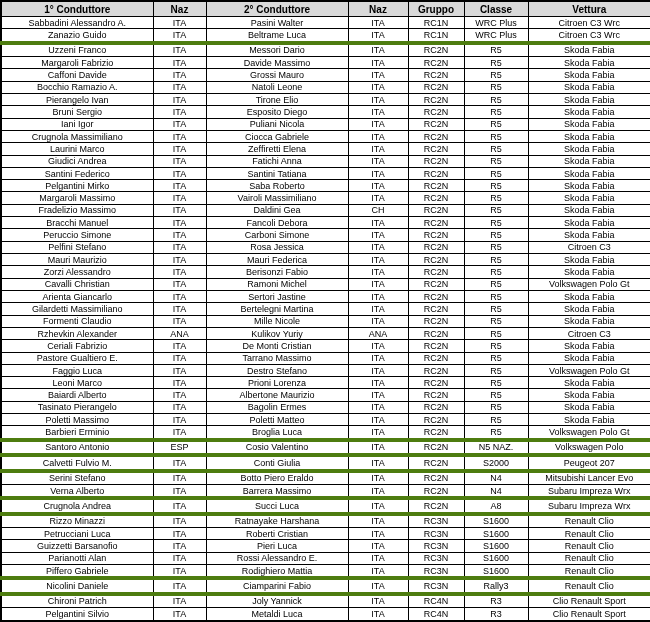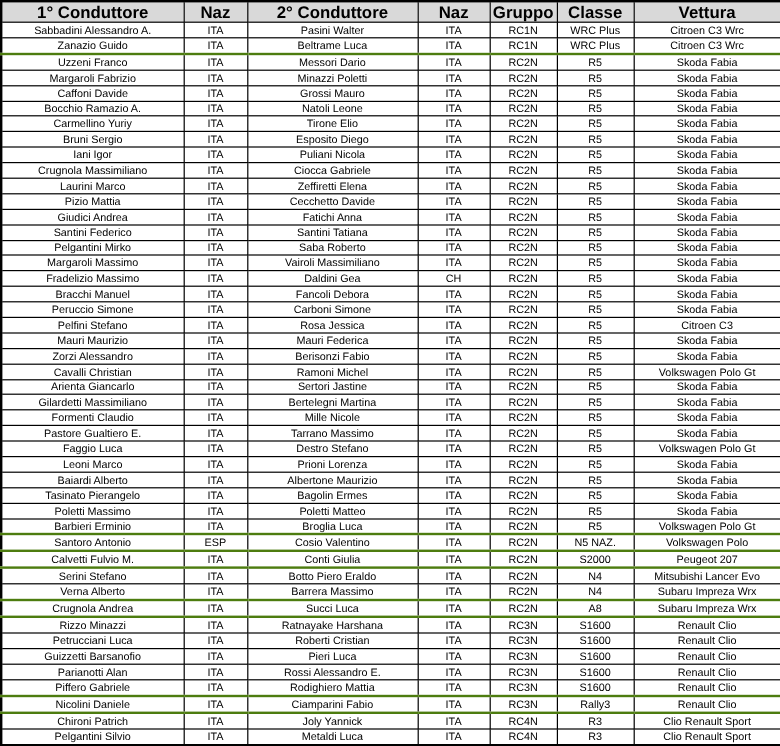--- a/index.html
+++ b/index.html
@@ -25,32 +25,32 @@
     border: 1px solid #000000;
     text-align: center;
     vertical-align: middle;
     padding: 0 2px;
     white-space: nowrap;
     overflow: hidden;
     color: #000000;
   }
   th {
     background: #d9d9d9;
-    font-size: 14px;
+    font-size: 10px;
     font-weight: 700;
     height: 14px;
     border-bottom: 1px solid #000000;
   }
   td {
     font-size: 9px;
     font-weight: 400;
     height: 11px;
   }
   tr.section-start td {
-    border-top: 2px solid #4d7c0f;
+    border-top: 4px solid #4d7c0f;
   }
 </style>
 </head>
 <body>
 
 <div class="page">
   <table class="entry-list">
     <colgroup>
       <col style="width:152px">
       <col style="width:53px">
@@ -95,21 +95,21 @@
           <td>ITA</td>
           <td>Messori Dario</td>
           <td>ITA</td>
           <td>RC2N</td>
           <td>R5</td>
           <td>Skoda Fabia</td>
         </tr>
         <tr>
           <td>Margaroli Fabrizio</td>
           <td>ITA</td>
-          <td>Minazzi Poletti</td>
+          <td>Davide Massimo</td>
           <td>ITA</td>
           <td>RC2N</td>
           <td>R5</td>
           <td>Skoda Fabia</td>
         </tr>
         <tr>
           <td>Caffoni Davide</td>
           <td>ITA</td>
           <td>Grossi Mauro</td>
           <td>ITA</td>
@@ -120,21 +120,21 @@
         <tr>
           <td>Bocchio Ramazio A.</td>
           <td>ITA</td>
           <td>Natoli Leone</td>
           <td>ITA</td>
           <td>RC2N</td>
           <td>R5</td>
           <td>Skoda Fabia</td>
         </tr>
         <tr>
-          <td>Carmellino Yuriy</td>
+          <td>Pierangelo Ivan</td>
           <td>ITA</td>
           <td>Tirone Elio</td>
           <td>ITA</td>
           <td>RC2N</td>
           <td>R5</td>
           <td>Skoda Fabia</td>
         </tr>
         <tr>
           <td>Bruni Sergio</td>
           <td>ITA</td>
@@ -159,29 +159,20 @@
           <td>Ciocca Gabriele</td>
           <td>ITA</td>
           <td>RC2N</td>
           <td>R5</td>
           <td>Skoda Fabia</td>
         </tr>
         <tr>
           <td>Laurini Marco</td>
           <td>ITA</td>
           <td>Zeffiretti Elena</td>
-          <td>ITA</td>
-          <td>RC2N</td>
-          <td>R5</td>
-          <td>Skoda Fabia</td>
-        </tr>
-        <tr>
-          <td>Pizio Mattia</td>
-          <td>ITA</td>
-          <td>Cecchetto Davide</td>
           <td>ITA</td>
           <td>RC2N</td>
           <td>R5</td>
           <td>Skoda Fabia</td>
         </tr>
         <tr>
           <td>Giudici Andrea</td>
           <td>ITA</td>
           <td>Fatichi Anna</td>
           <td>ITA</td>
@@ -294,20 +285,38 @@
           <td>Bertelegni Martina</td>
           <td>ITA</td>
           <td>RC2N</td>
           <td>R5</td>
           <td>Skoda Fabia</td>
         </tr>
         <tr>
           <td>Formenti Claudio</td>
           <td>ITA</td>
           <td>Mille Nicole</td>
+          <td>ITA</td>
+          <td>RC2N</td>
+          <td>R5</td>
+          <td>Skoda Fabia</td>
+        </tr>
+        <tr>
+          <td>Rzhevkin Alexander</td>
+          <td>ANA</td>
+          <td>Kulikov Yuriy</td>
+          <td>ANA</td>
+          <td>RC2N</td>
+          <td>R5</td>
+          <td>Citroen C3</td>
+        </tr>
+        <tr>
+          <td>Ceriali Fabrizio</td>
+          <td>ITA</td>
+          <td>De Monti Cristian</td>
           <td>ITA</td>
           <td>RC2N</td>
           <td>R5</td>
           <td>Skoda Fabia</td>
         </tr>
         <tr>
           <td>Pastore Gualtiero E.</td>
           <td>ITA</td>
           <td>Tarrano Massimo</td>
           <td>ITA</td>

